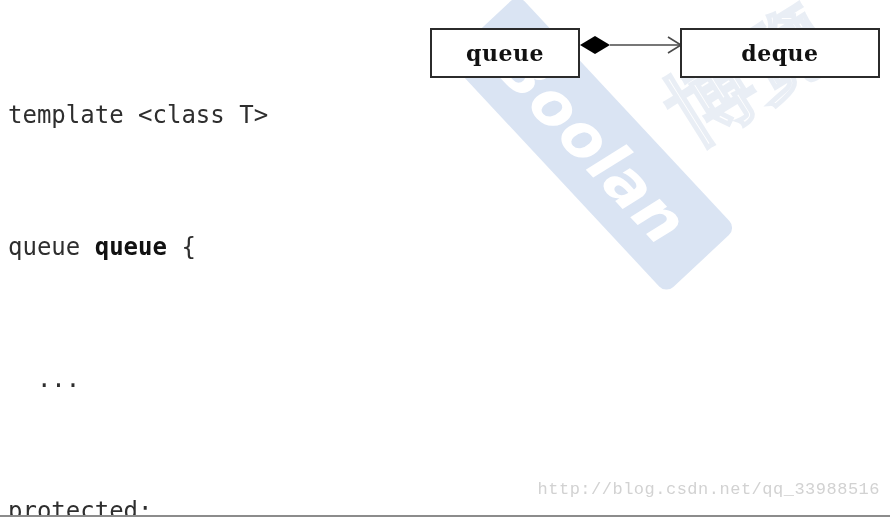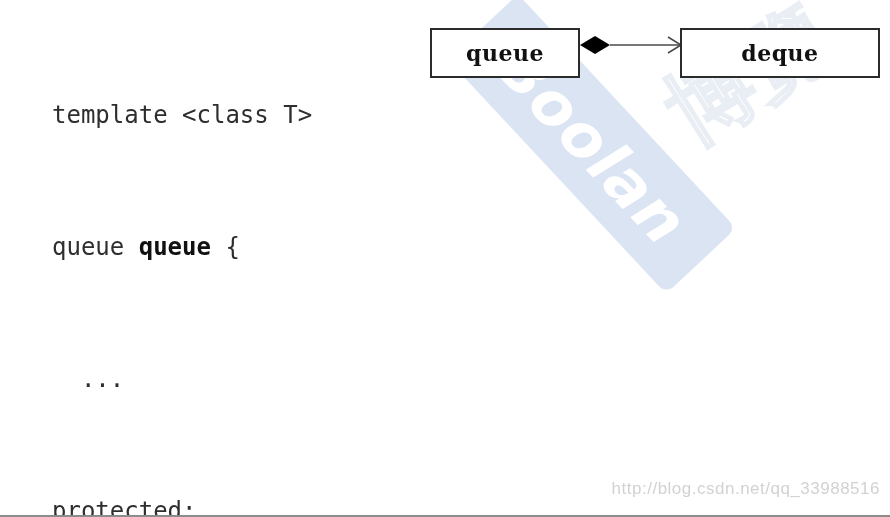--- a/index.html
+++ b/index.html
@@ -97,31 +97,31 @@
     left: 8px;
     top: 0px;
     z-index: 2;
     font-family: "DejaVu Sans Mono", monospace;
     font-size: 24px;
     line-height: 33px;
     color: #2e2e2e;
     white-space: pre;
     letter-spacing: 0px;
   }
-  .code-line { height: 33px; margin-left: 44px; }
+  .code-line { height: 33px; }
   .kw { color: #2e2e2e; }
   .bold { font-weight: 700; color: #111111; }
 
   
   #footer-url {
     position: absolute;
     right: 10px;
     bottom: 18px;
     z-index: 3;
-    font-family: Liberation Sans, sans-serif;
+    font-family: Liberation Mono, monospace;
     font-size: 17px;
     color: #d2d2d2;
     letter-spacing: 0.5px;
     white-space: nowrap;
     text-align: center;
   }
   #footer-rule {
     position: absolute;
     left: 0;
     right: 0;

